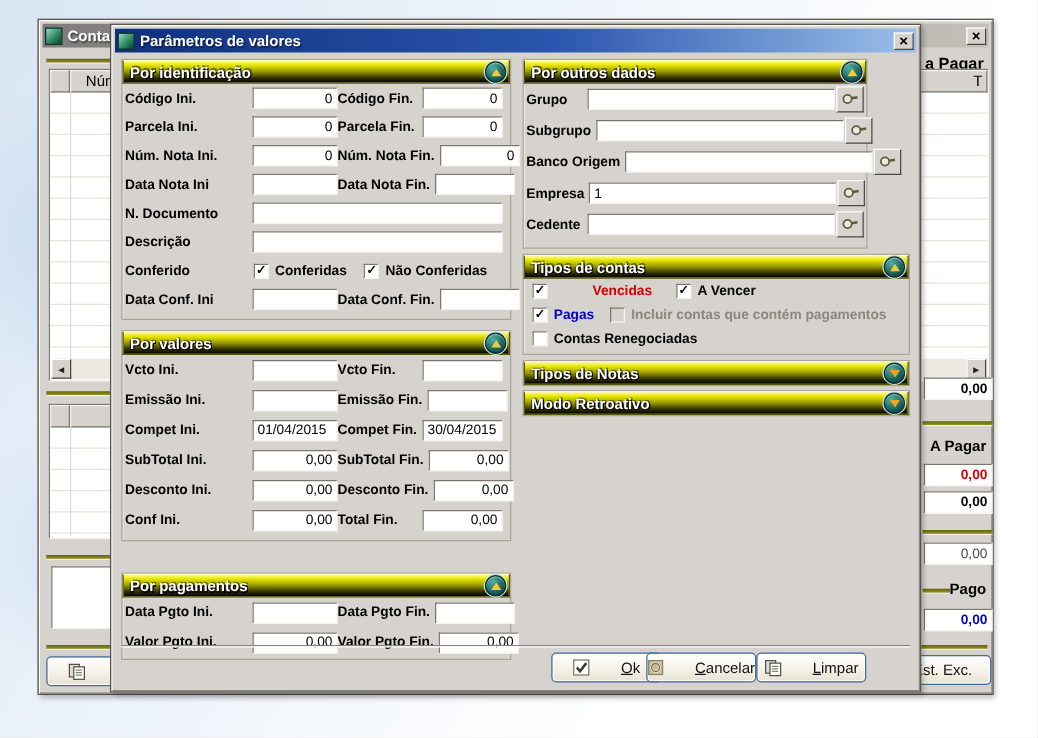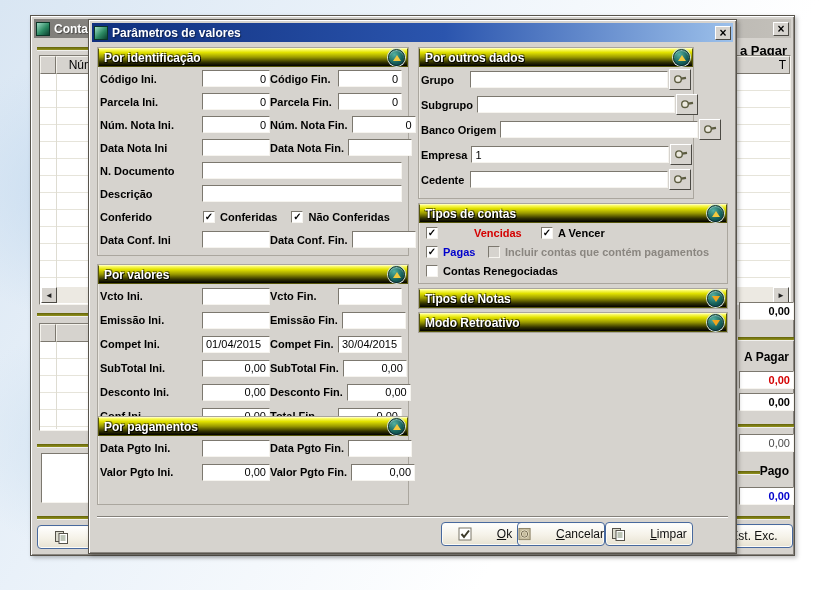--- a/index.html
+++ b/index.html
@@ -304,21 +304,21 @@
       <span class="field f2 num">0,00</span>
     </div>
     <div class="frow h24">
       <span class="flabel l1">Conf Ini.</span>
       <span class="field f1 num">0,00</span>
       <span class="flabel l2">Total Fin.</span>
       <span class="field f2 num">0,00</span>
     </div>
   </div>
 
-  <div class="section" style="left:8px;top:396px;width:312px;height:89px">
+  <div class="section" style="left:8px;top:438px;width:312px;height:70px">
     <div class="sec-header">
       <span class="sec-title">Por pagamentos</span>
       <div class="roundbtn">
           <div class="tri-up"></div>
         </div>
     </div>
     <div class="frow h24">
       <span class="flabel l1">Data Pgto Ini.</span>
       <span class="field f1"></span>
       <span class="flabel l2">Data Pgto Fin.</span>

